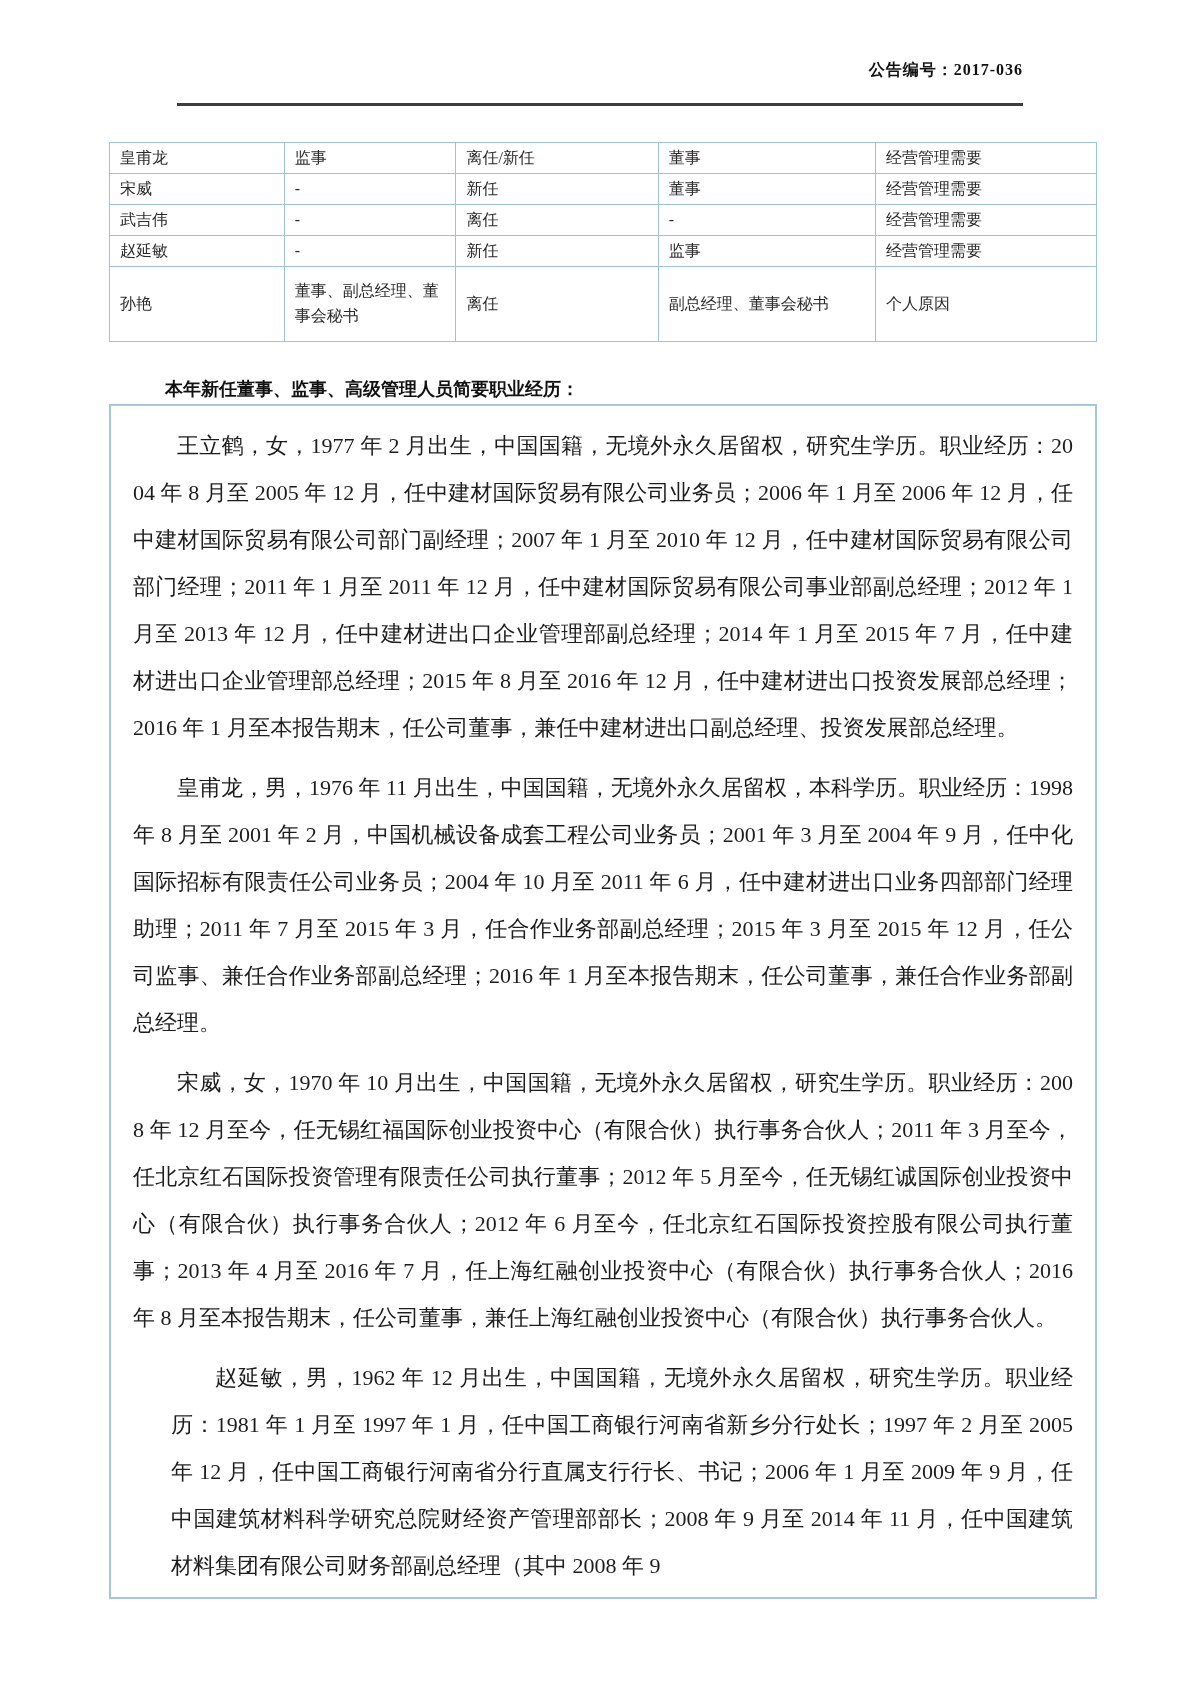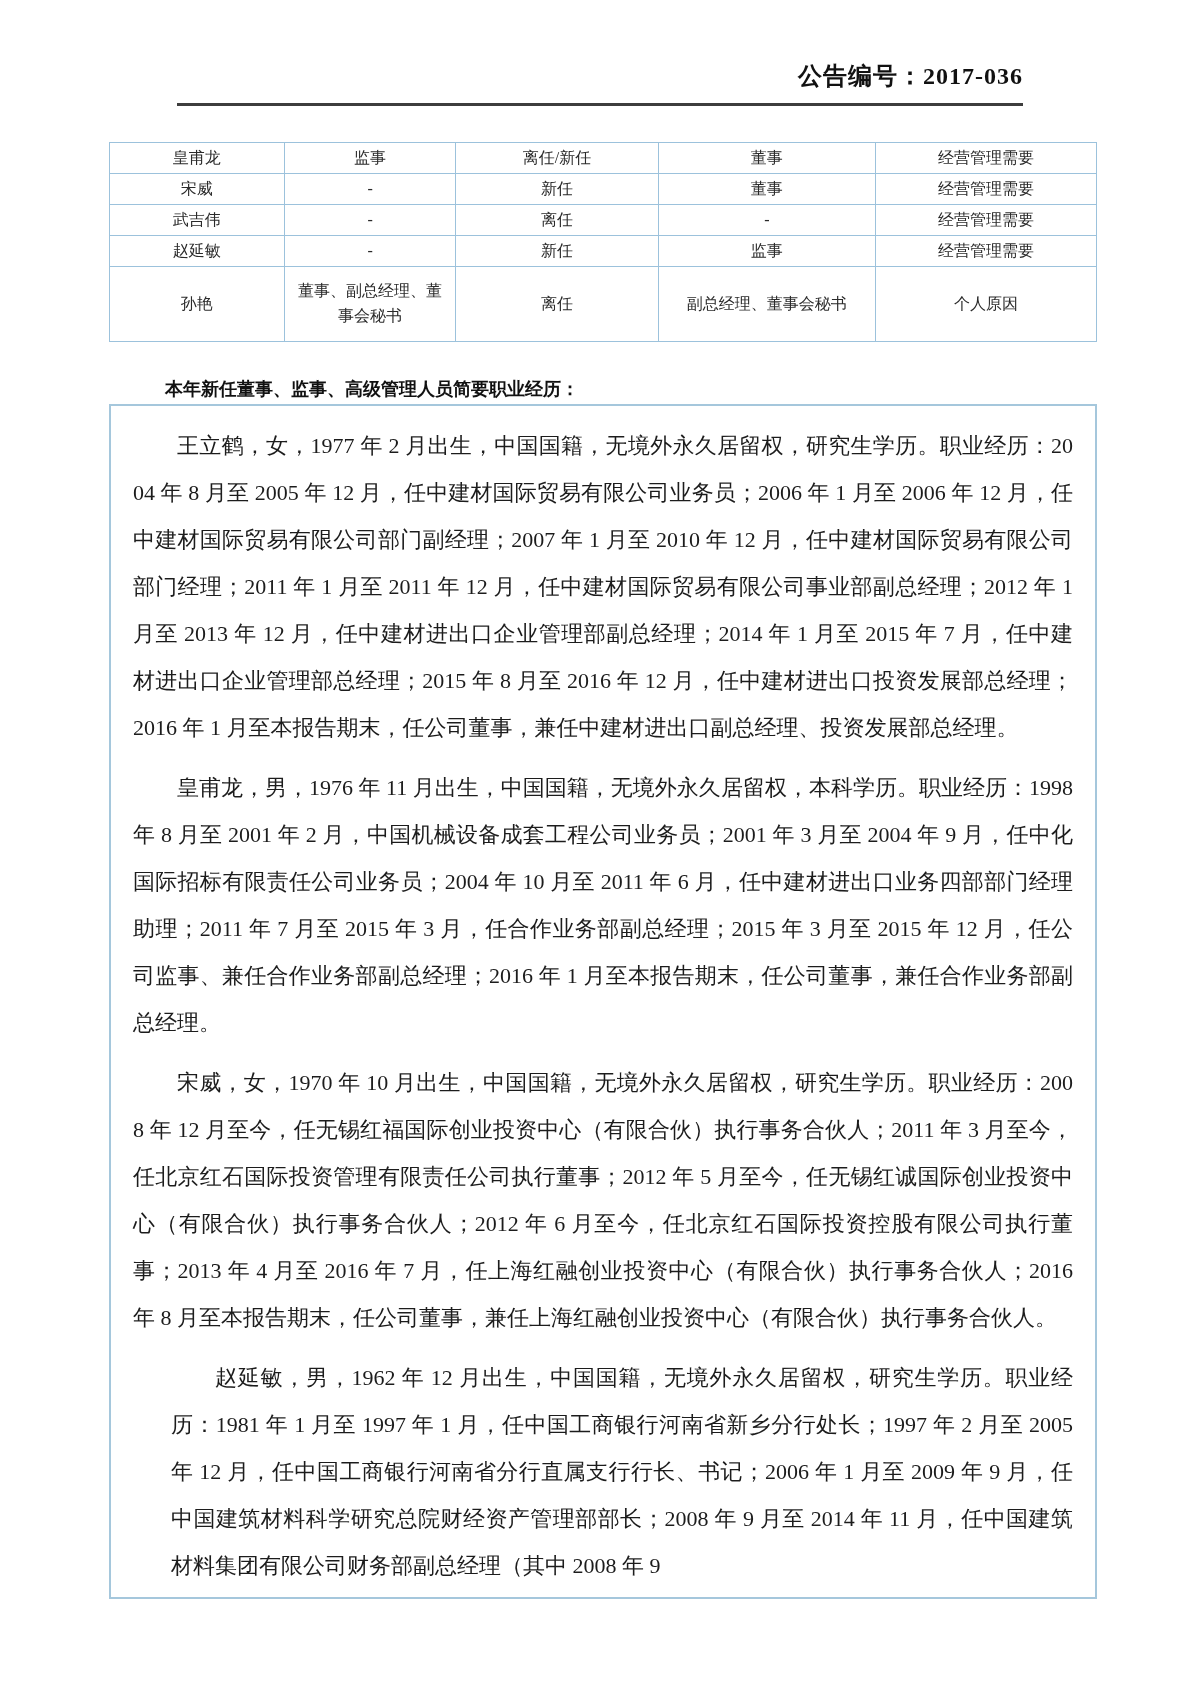--- a/index.html
+++ b/index.html
@@ -18,21 +18,21 @@
   }
   
   .doc-header {
     position: absolute;
     top: 60px;
     left: 177px;
     width: 846px;
     text-align: right;
   }
   .doc-number {
-    font-size: 24px;
+    font-size: 16px;
     font-weight: bold;
     letter-spacing: 1px;
     color: #111111;
     font-family: "Liberation Serif", "DejaVu Serif", serif;
   }
   .header-rule {
     position: absolute;
     top: 103px;
     left: 177px;
     width: 846px;
@@ -45,21 +45,21 @@
     top: 142px;
     left: 109px;
     width: 988px;
     border-collapse: collapse;
     table-layout: fixed;
     font-size: 16px;
     color: #2a2a2a;
   }
   .personnel-table td {
     border: 1.5px solid #9cc2dc;
-    text-align: center;
+    text-align: left;
     vertical-align: middle;
     height: 31px;
     padding: 2px 10px;
     line-height: 1.55;
     overflow: hidden;
   }
   .personnel-table tr.tall td { height: 75px; }
   
   .section-heading {
     position: absolute;

